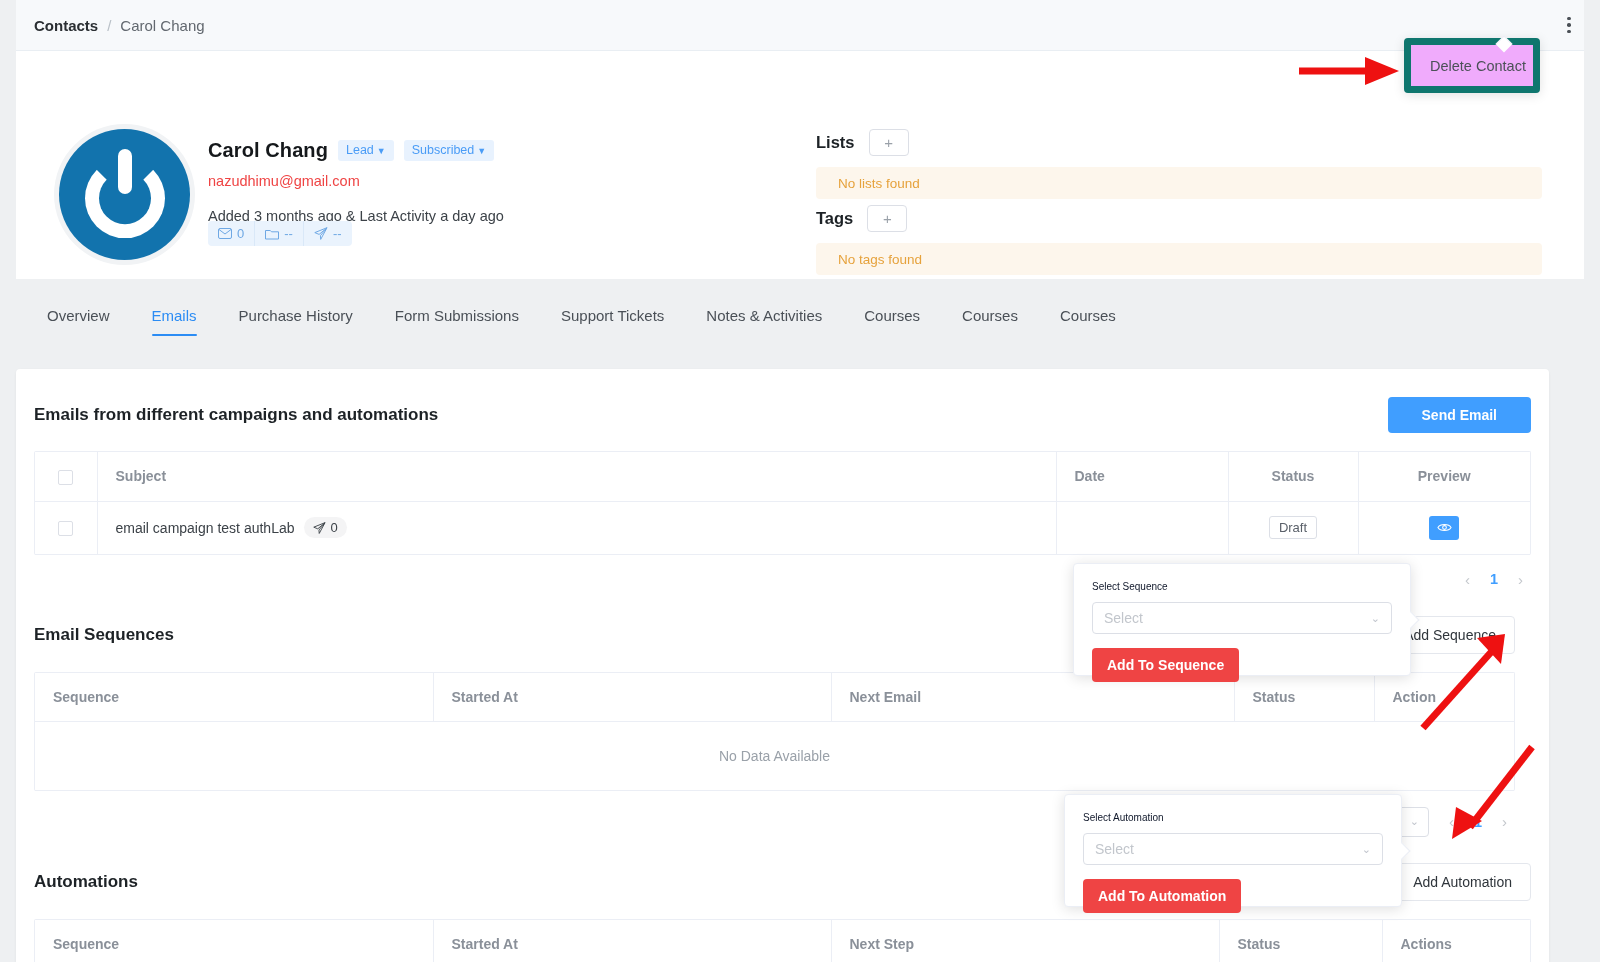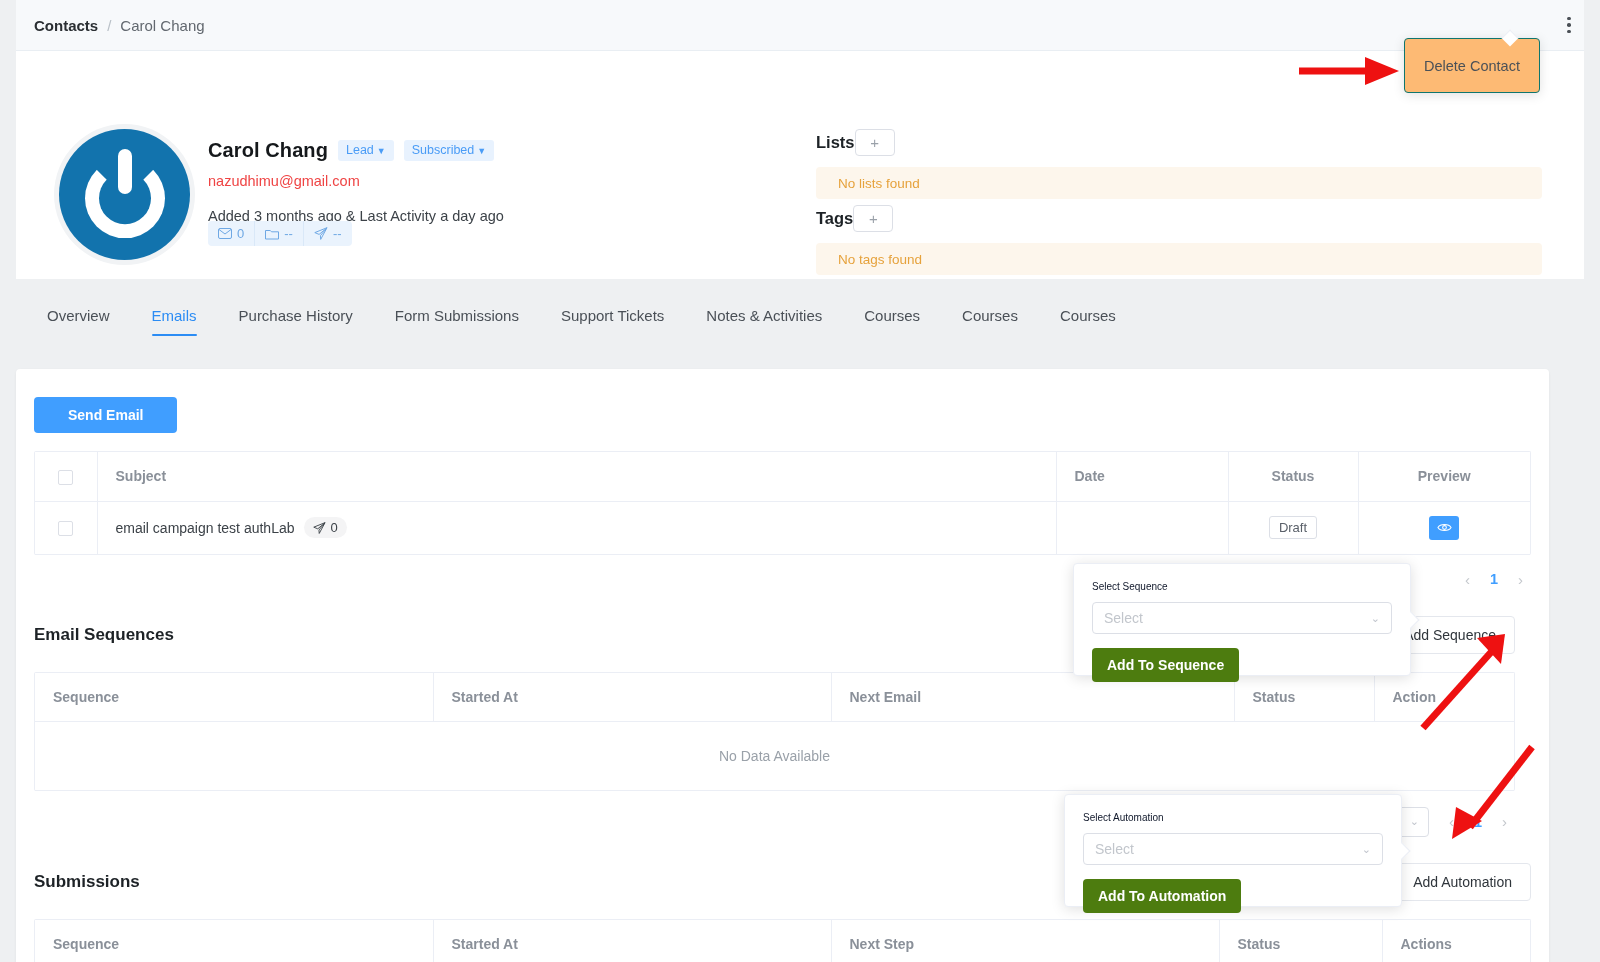--- a/index.html
+++ b/index.html
@@ -27,21 +27,21 @@
     position: absolute; right: 18px; top: 10px;
     width: 26px; height: 30px;
     display: flex; flex-direction: column; align-items: center; justify-content: center;
     gap: 3px; cursor: pointer;
   }
   .kebab i { width: 3.5px; height: 3.5px; border-radius: 50%; background: #4a5056; display: block; }
 
   
   .delete-pop {
     position: absolute; left: 1404px; top: 38px; width: 136px; height: 55px;
-    background: #fdba74; border: 1px solid #0f766e; border-radius: 4px;
+    background: #f0abfc; border: 7px solid #0f766e; border-radius: 4px;
     box-shadow: 0 2px 12px rgba(0,0,0,.12);
     display: flex; align-items: center; padding-left: 19px;
     z-index: 40;
   }
   .delete-pop .caret {
     position: absolute; top: -7px; right: 23px;
     width: 12px; height: 12px; background: #fff;
     border-left: 1px solid #ebeef5; border-top: 1px solid #ebeef5;
     transform: rotate(45deg);
   }
@@ -87,21 +87,21 @@
   .chip {
     display: flex; align-items: center; gap: 5px;
     padding: 5px 10px; font-size: 13px; color: #6fa8e4;
     border-right: 1px solid #d9e8f8; cursor: pointer;
   }
   .chip:last-child { border-right: none; }
   .chip svg { display: block; }
 
   
   .lt-wrap { position: absolute; left: 800px; top: 78px; width: 726px; }
-  .lt-head { display: flex; align-items: center; }
+  .lt-head { display: flex; align-items: center; gap: 14px; }
   .lt-title { font-size: 16.5px; font-weight: bold; color: #1d2226; }
   .plus-btn {
     width: 40px; height: 27px; border: 1px solid #dcdfe6; border-radius: 4px;
     background: #fff; color: #9aa1a9; font-size: 15px; line-height: 25px;
     text-align: center; cursor: pointer;
   }
   .empty-banner {
     margin-top: 11px; height: 32px; background: #fdf6ec; border-radius: 4px;
     display: flex; align-items: center; padding-left: 22px;
     font-size: 13.5px; color: #e6a23c;
@@ -205,21 +205,21 @@
     transform: rotate(45deg);
   }
   .sel-label { font-size: 10px; color: #0f172a; margin-bottom: 10px; }
   .sel-input {
     height: 32px; border: 1px solid #dcdfe6; border-radius: 4px;
     display: flex; align-items: center; justify-content: space-between;
     padding: 0 11px; font-size: 14px; color: #c2c6cc; background: #fff; cursor: text;
   }
   .sel-chev { color: #c0c4cc; font-size: 11px; }
   .btn-disabled {
-    margin-top: 14px; background: #4d7c0f; color: #fff; border: none; border-radius: 4px;
+    margin-top: 14px; background: #ef4444; color: #fff; border: none; border-radius: 4px;
     font-size: 14px; font-weight: bold; padding: 9px 15px; cursor: default;
     font-family: "Liberation Sans", sans-serif;
   }
   .no-data { text-align: center; color: #9aa1a9; font-size: 14px; padding: 26px 0; }
 </style>
 </head>
 <body>
 
 <div class="breadcrumb-bar">
   <span class="bc-root">Contacts</span>
@@ -303,20 +303,21 @@
   <div class="tab">Notes &amp; Activities</div>
   <div class="tab">Courses</div>
   <div class="tab">Courses</div>
   <div class="tab">Courses</div>
 </div>
 
 <div class="panel">
 
   <div style="padding:28px 18px 0 18px;">
     <div class="sec-head">
+      <span class="sec-title">Emails from different campaigns and automations</span>
       <button class="btn-primary">Send Email</button>
     </div>
 
     <div class="tbl-outer">
       <table>
         <colgroup>
             <col style="width:62px">
             <col>
             <col style="width:172px">
             <col style="width:130px">
@@ -406,21 +407,21 @@
         <span class="sel-chev">⌄</span>
       </div>
       <span class="pg-arrow">‹</span>
       <span class="pg-num">1</span>
       <span class="pg-arrow">›</span>
     </div>
   </div>
 
   <div style="padding:16px 18px 0 18px;">
     <div class="sec-head">
-      <span class="sec-title">Submissions</span>
+      <span class="sec-title">Automations</span>
       <button class="btn-plain">Add Automation</button>
     </div>
 
     <div class="tbl-outer">
       <table>
         <colgroup>
             <col style="width:398px">
             <col style="width:398px">
             <col>
             <col style="width:163px">

